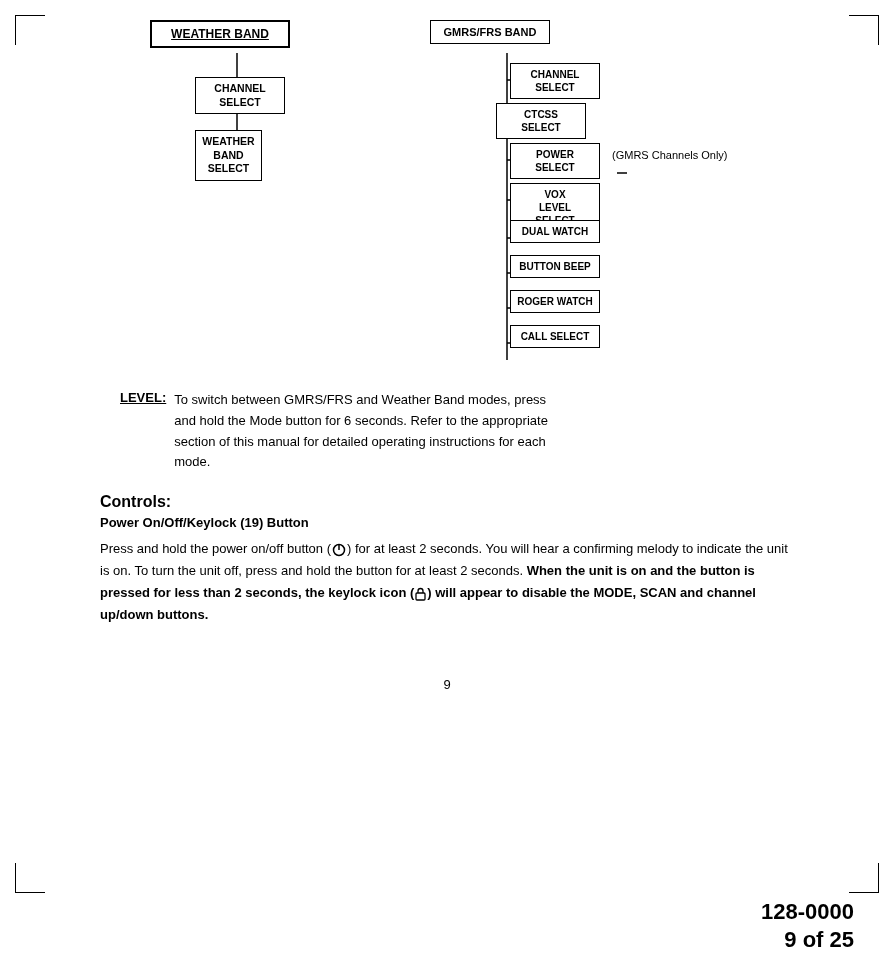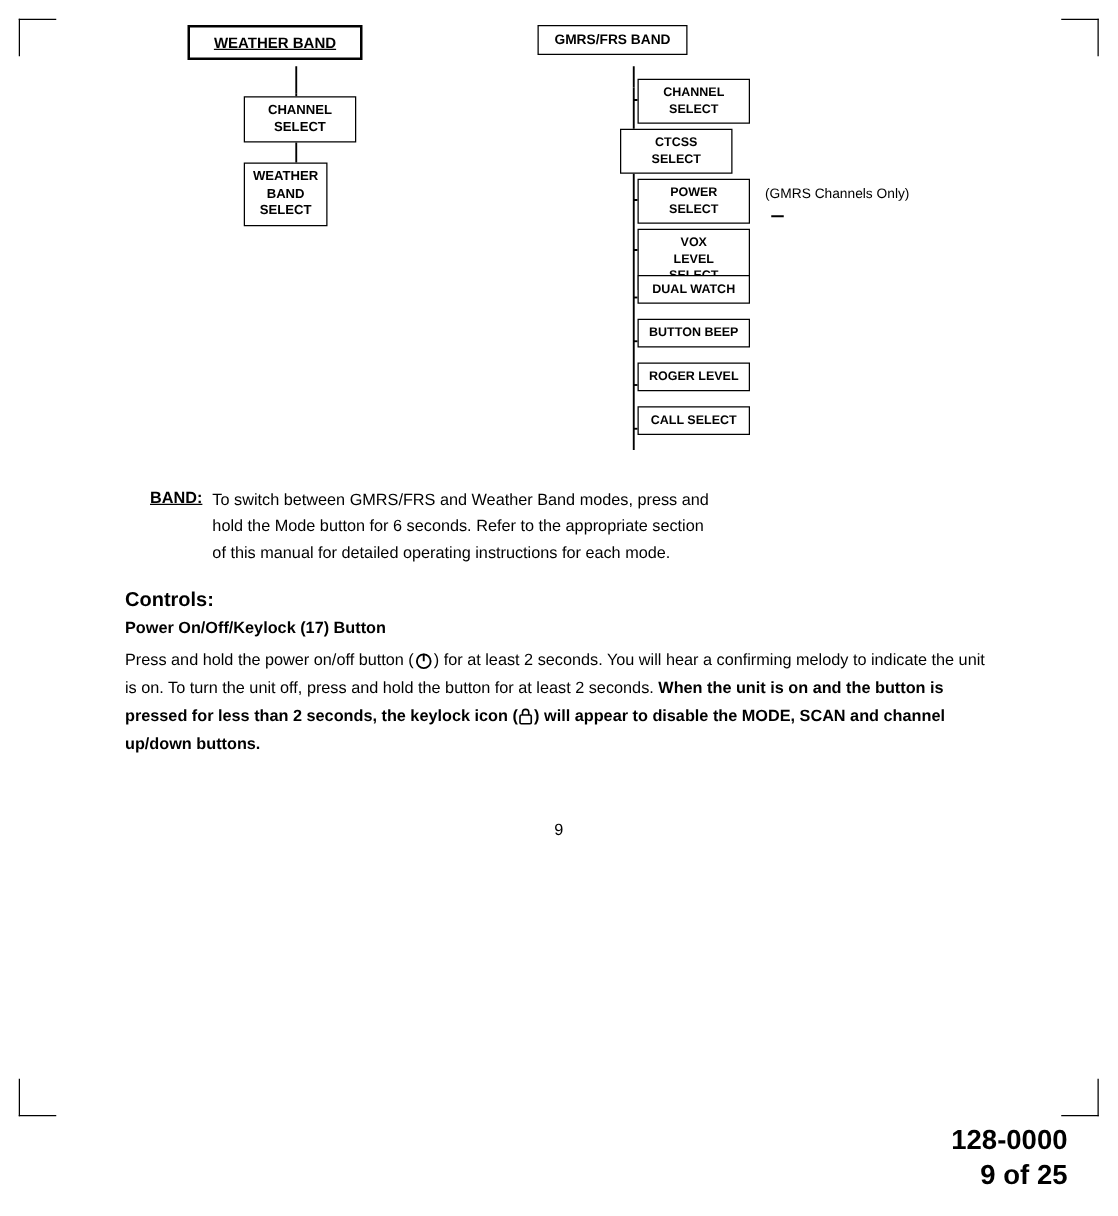--- a/index.html
+++ b/index.html
@@ -138,35 +138,35 @@
     <div style="position:absolute; left:75px; top:110px; border:1.5px solid #000; padding:4px 6px; font-size:10.5px; font-weight:bold; text-align:center; background:#fff; width:67px; line-height:1.3;">WEATHER BAND SELECT</div>
 
     <div style="position:absolute; left:310px; top:0; border:1.5px solid #000; padding:5px 10px; font-size:11px; font-weight:bold; text-align:center; background:#fff; width:120px;">GMRS/FRS BAND</div>
 
     <div style="position:absolute; left:390px; top:43px; border:1.5px solid #000; padding:4px 6px; font-size:10px; font-weight:bold; text-align:center; background:#fff; width:90px; line-height:1.3;">CHANNEL SELECT</div>
     <div style="position:absolute; left:376px; top:83px; border:1.5px solid #000; padding:4px 6px; font-size:10px; font-weight:bold; text-align:center; background:#fff; width:90px; line-height:1.3;">CTCSS SELECT</div>
     <div style="position:absolute; left:390px; top:123px; border:1.5px solid #000; padding:4px 6px; font-size:10px; font-weight:bold; text-align:center; background:#fff; width:90px; line-height:1.3;">POWER SELECT</div>
     <div style="position:absolute; left:390px; top:163px; border:1.5px solid #000; padding:4px 16px; font-size:10px; font-weight:bold; text-align:center; background:#fff; width:90px; line-height:1.3;">VOX LEVEL SELECT</div>
     <div style="position:absolute; left:390px; top:200px; border:1.5px solid #000; padding:4px 6px; font-size:10px; font-weight:bold; text-align:center; background:#fff; width:90px; line-height:1.3;">DUAL WATCH</div>
     <div style="position:absolute; left:390px; top:235px; border:1.5px solid #000; padding:4px 6px; font-size:10px; font-weight:bold; text-align:center; background:#fff; width:90px; line-height:1.3;">BUTTON BEEP</div>
-    <div style="position:absolute; left:390px; top:270px; border:1.5px solid #000; padding:4px 6px; font-size:10px; font-weight:bold; text-align:center; background:#fff; width:90px; line-height:1.3;">ROGER LEVEL</div>
+    <div style="position:absolute; left:390px; top:270px; border:1.5px solid #000; padding:4px 6px; font-size:10px; font-weight:bold; text-align:center; background:#fff; width:90px; line-height:1.3;">ROGER WATCH</div>
     <div style="position:absolute; left:390px; top:305px; border:1.5px solid #000; padding:4px 6px; font-size:10px; font-weight:bold; text-align:center; background:#fff; width:90px; line-height:1.3;">CALL SELECT</div>
 
     <div style="position:absolute; left:492px; top:128px; font-size:11px; line-height:1.4; width:130px;">(GMRS Channels Only)</div>
 
   </div>
 
   <div class="note-section" style="margin-left:80px; margin-top:10px; margin-bottom:20px; display:flex; align-items:flex-start; gap:4px; max-width:450px;">
-    <span style="font-size:13px; font-weight:bold; text-decoration:underline; white-space:nowrap; margin-right:4px;">BAND:</span>
+    <span style="font-size:13px; font-weight:bold; text-decoration:underline; white-space:nowrap; margin-right:4px;">LEVEL:</span>
     <span style="font-size:13px; line-height:1.6;">To switch between GMRS/FRS and Weather Band modes, press and hold the Mode button for 6 seconds. Refer to the appropriate section of this manual for detailed operating instructions for each mode.</span>
   </div>
 
   <div class="controls-section" style="margin-left:60px; margin-right:60px; margin-top:20px;">
     <div style="font-size:16px; font-weight:bold; margin-bottom:4px;">Controls:</div>
-    <div style="font-size:13px; font-weight:bold; margin-bottom:8px;">Power On/Off/Keylock (17) Button</div>
+    <div style="font-size:13px; font-weight:bold; margin-bottom:8px;">Power On/Off/Keylock (19) Button</div>
     <div style="font-size:13px; line-height:1.7;">
       <span>Press and hold the power on/off button (</span><svg width="16" height="16" viewBox="0 0 16 16" style="vertical-align:middle; display:inline-block;">
         <circle cx="8" cy="8" r="5.5" fill="none" stroke="#000" stroke-width="1.5"></circle>
         <line x1="8" y1="2" x2="8" y2="8" stroke="#000" stroke-width="1.5"></line>
       </svg><span>) for at least 2 seconds. You will hear a confirming melody to indicate the unit is on. To turn the unit off, press and hold the button for at least 2 seconds. </span><span style="font-weight:bold;">When the unit is on and the button is pressed for less than 2 seconds, the keylock icon (</span><svg width="13" height="14" viewBox="0 0 13 14" style="vertical-align:middle; display:inline-block;">
         <rect x="2" y="6" width="9" height="7" rx="1" fill="none" stroke="#000" stroke-width="1.3"></rect>
         <path d="M4 6 V4 a2.5 2.5 0 0 1 5 0 V6" fill="none" stroke="#000" stroke-width="1.3"></path>
       </svg><span style="font-weight:bold;">) will appear to disable the MODE, SCAN and channel up/down buttons.</span>
     </div>
   </div>

